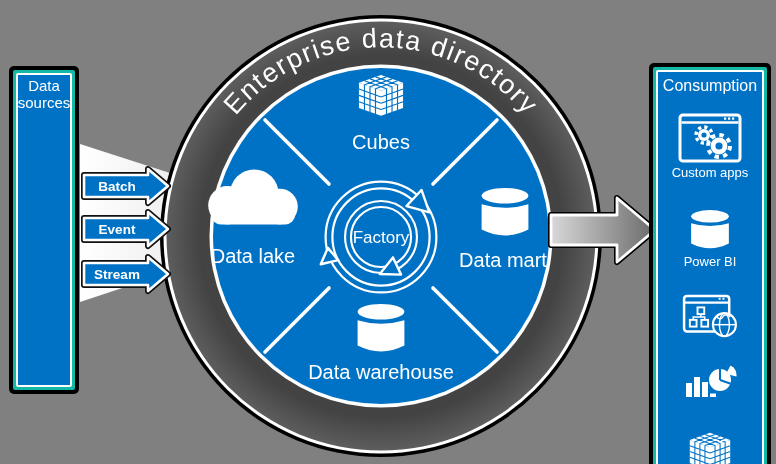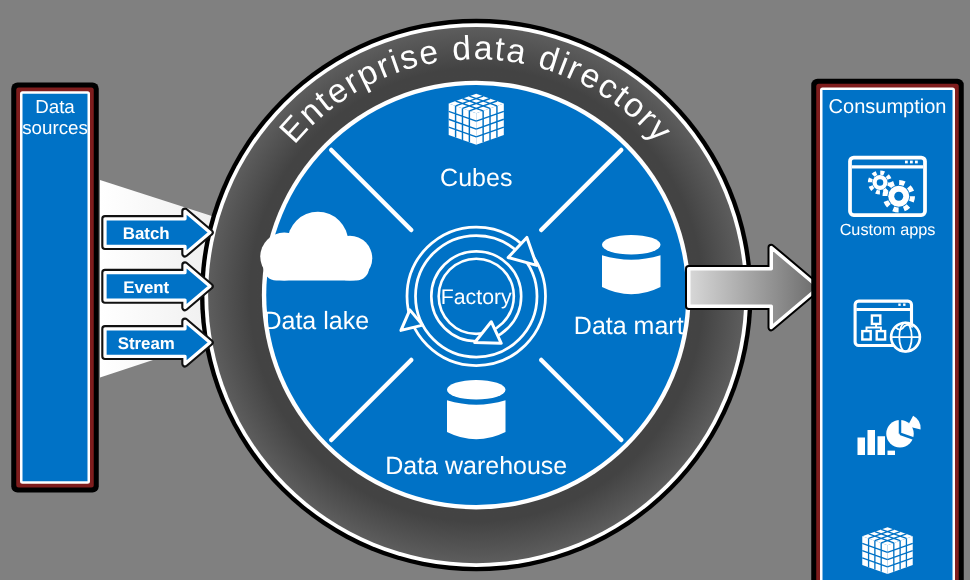--- a/index.html
+++ b/index.html
@@ -4,21 +4,21 @@
 <style>
   html,body{margin:0;padding:0;background:#808080;}
   #stage{position:relative;width:776px;height:464px;background:#808080;overflow:hidden;
          font-family:"Liberation Sans","DejaVu Sans",sans-serif;}
   #diagram{position:absolute;left:0;top:0;}
   svg text{font-family:"Liberation Sans","DejaVu Sans",sans-serif;}
 
   .panel{position:absolute;background:#000;border-radius:5px;padding:4px;box-sizing:border-box;z-index:5;}
   #left-panel{left:9px;top:66px;width:70px;height:328px;}
   #right-panel{left:649px;top:63px;width:122px;height:436px;}
-  .panel-blue{width:100%;height:100%;background:#7f1d1d;border-radius:2px;padding:3px;box-sizing:border-box;}
+  .panel-blue{width:100%;height:100%;background:#14b8a6;border-radius:2px;padding:3px;box-sizing:border-box;}
   .panel-white{width:100%;height:100%;border:2px solid #fff;border-radius:2px;box-sizing:border-box;
                display:flex;flex-direction:column;align-items:center;background:#0072C6;}
   .panel-title{color:#fff;font-weight:300;text-align:center;line-height:1.12;margin-top:3px;}
   #left-panel .panel-title{font-size:15px;}
   #right-panel .panel-title{font-size:16px;margin-top:5px;}
   .icon-stack{flex:1;width:100%;display:flex;flex-direction:column;align-items:center;
               justify-content:space-around;padding:2px 0 4px 0;box-sizing:border-box;}
   .item-label{color:#fff;font-size:13px;text-align:center;margin:1px 0 2px 0;white-space:nowrap;}
   .rp-item{display:flex;flex-direction:column;align-items:center;margin-top:4px;}
 </style>
@@ -204,20 +204,26 @@
     <div class="panel-blue">
         <div class="panel-white">
       <div class="panel-title">Consumption</div>
       <div class="icon-stack">
         <div class="rp-item">
           <svg width="66" height="52" viewBox="-33 -26 66 52">
             <use xlink:href="#sym-gears-window" href="#sym-gears-window"></use>
           </svg>
           <div class="item-label">Custom apps</div>
         </div>
+        <div class="rp-item">
+          <svg width="44" height="44" viewBox="-21 -21 42 42">
+            <use xlink:href="#sym-cylinder" href="#sym-cylinder"></use>
+          </svg>
+          <div class="item-label">Power BI</div>
+        </div>
         <svg width="58" height="48" viewBox="-30 -25 60 50">
           <use xlink:href="#sym-window-globe" href="#sym-window-globe"></use>
         </svg>
         <svg width="54" height="42" viewBox="-27 -23 54 42">
           <use xlink:href="#sym-charts" href="#sym-charts"></use>
         </svg>
         <svg width="50" height="46" viewBox="-26 -25 52 46">
           <use xlink:href="#sym-cube" href="#sym-cube"></use>
         </svg>
       </div>

